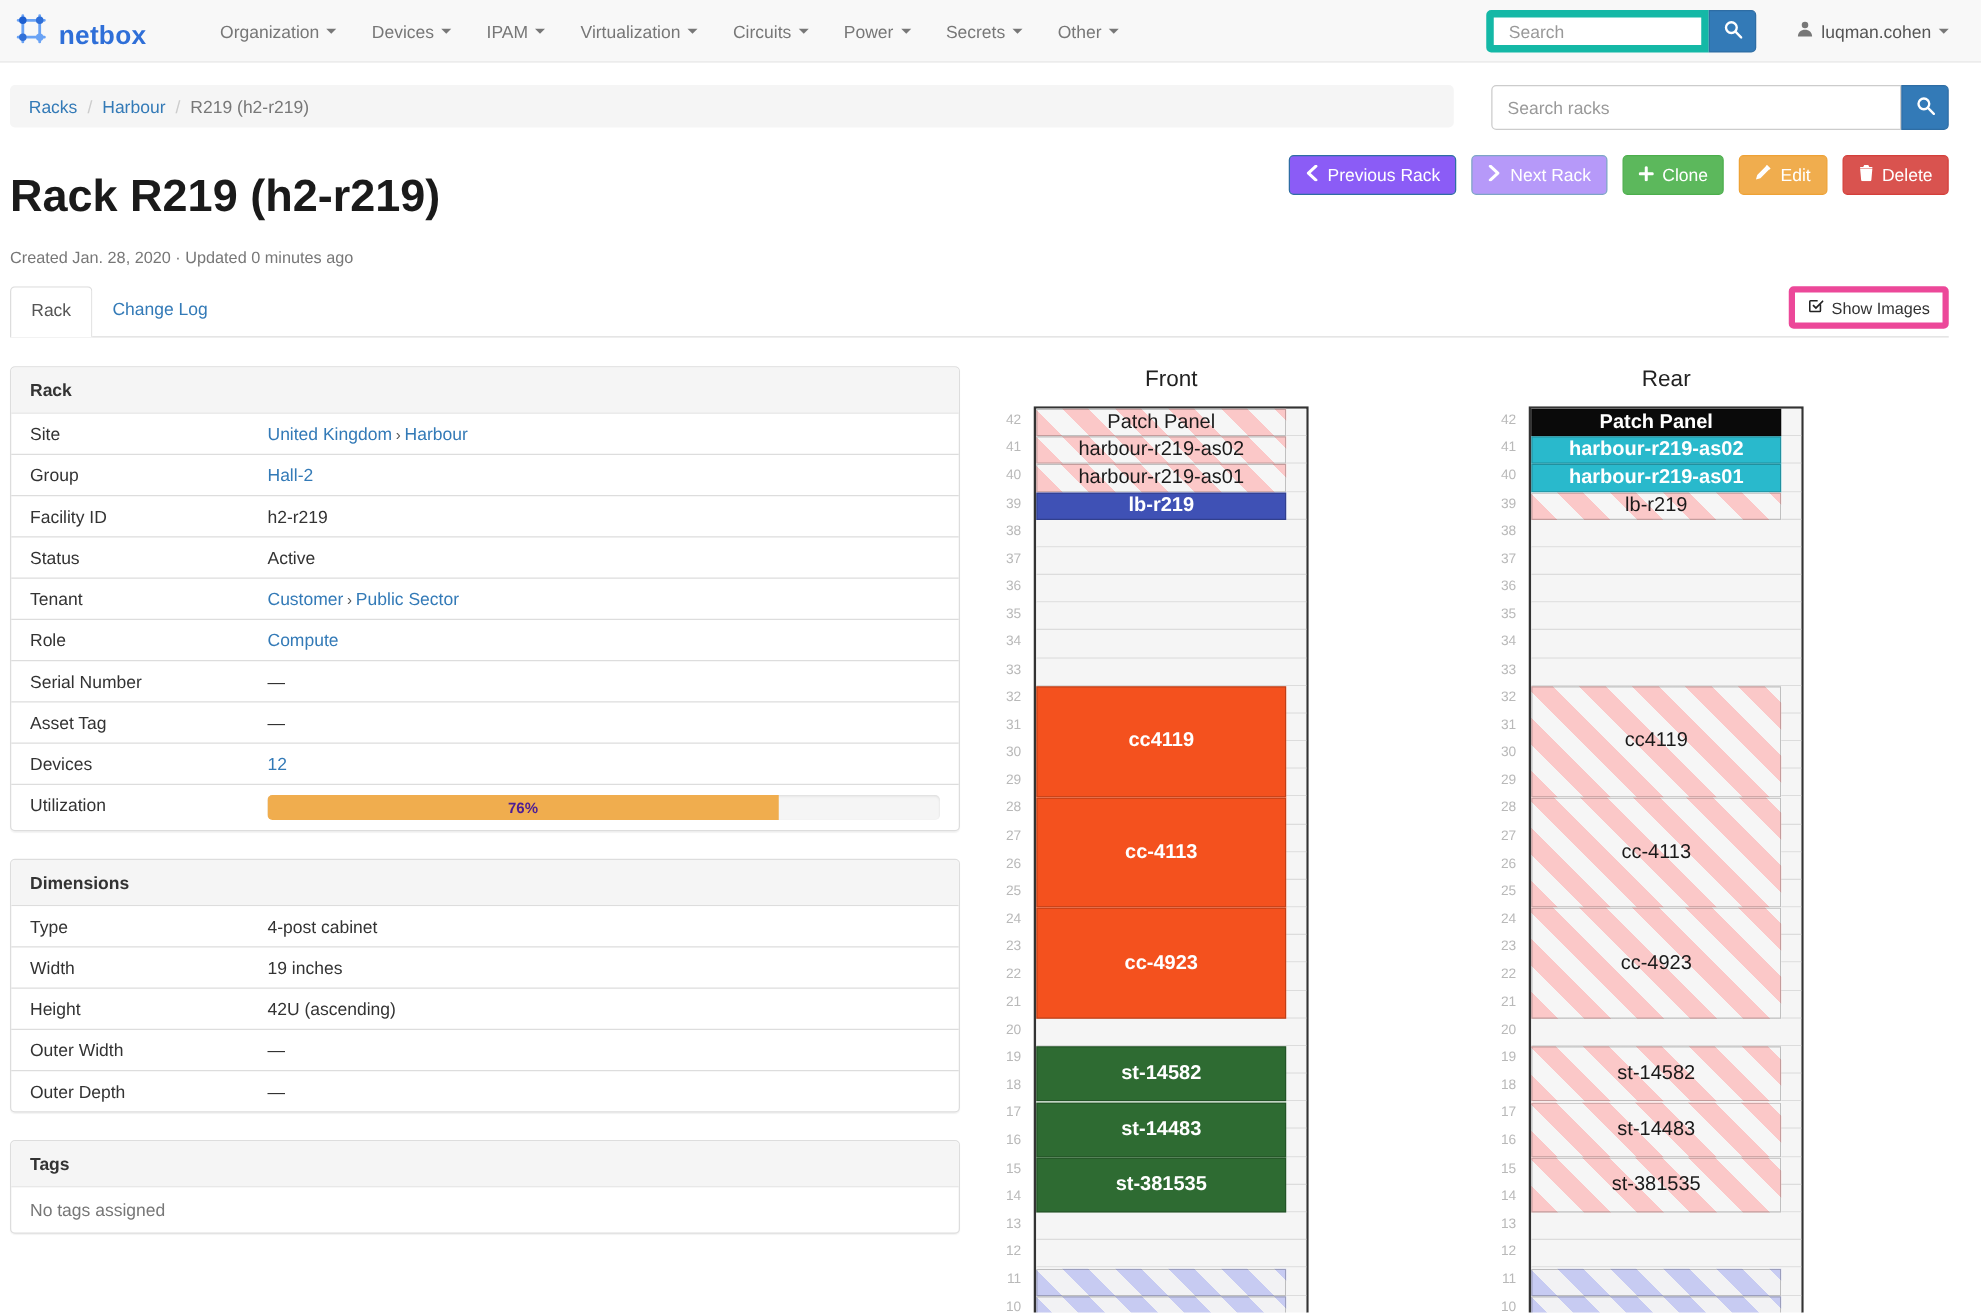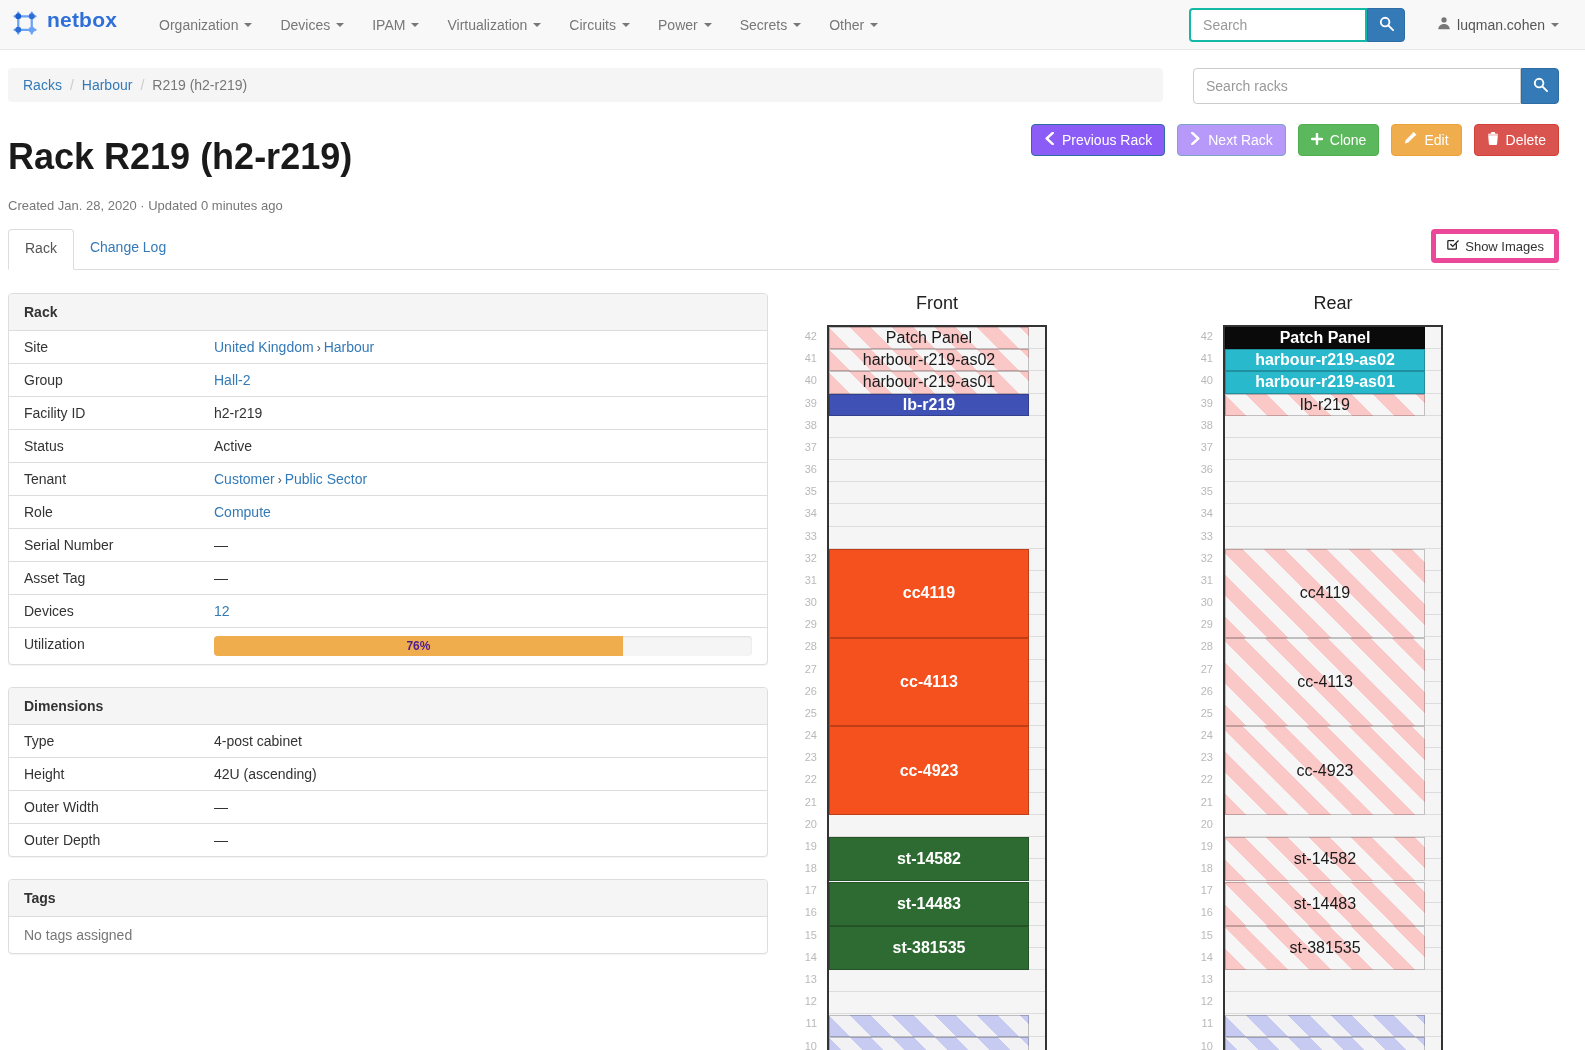--- a/index.html
+++ b/index.html
@@ -3,27 +3,27 @@
 <meta charset="utf-8">
 <style>
   * { box-sizing: border-box; margin: 0; padding: 0; }
   html,body { width:1585px; height:1050px; overflow:hidden; background:#fff;
     font-family:"Liberation Sans","DejaVu Sans",sans-serif; font-size:14px; color:#333; }
   a { text-decoration:none; }
 
   
   .navbar { height:50px; background:#f8f8f8; border-bottom:1px solid #e7e7e7;
     display:flex; align-items:center; padding:0 26px 0 10px; }
-  .brand { display:flex; align-items:flex-start; gap:7px; margin-right:28px; cursor:pointer; }
+  .brand { display:flex; align-items:flex-end; gap:7px; margin-right:45px; cursor:pointer; }
   .brand-text { font-size:21px; font-weight:700; color:#2f6fd8; letter-spacing:.2px; }
   .nav-link { display:flex; align-items:center; gap:6px; color:#777; padding:0 14px; height:50px; cursor:pointer; }
   .caret { width:0; height:0; border-left:4px solid transparent; border-right:4px solid transparent;
     border-top:4px solid #777; display:inline-block; }
   .nav-search { display:flex; margin-left:auto; }
-  .nav-search input { width:178px; height:34px; border:2px solid #14b8a6; border-radius:4px 0 0 4px;
+  .nav-search input { width:178px; height:34px; border:6px solid #14b8a6; border-radius:4px 0 0 4px;
     padding:6px 12px; font-size:14px; color:#555; outline:none; }
   .nav-search input::placeholder { color:#999; }
   .btn-search { width:38px; height:34px; background:#337ab7; border:1px solid #2e6da4;
     border-radius:0 4px 4px 0; display:flex; align-items:center; justify-content:center; cursor:pointer; }
   .user-menu { display:flex; align-items:center; gap:6px; color:#555; margin-left:32px; cursor:pointer; }
 
   
   .container { padding:0 26px 0 8px; }
 
   .crumb-row { display:flex; align-items:flex-start; margin-top:18px; }
@@ -305,20 +305,24 @@
               </div>
             </div>
           </div>
       </div>
       <div class="panel">
         <div class="panel-heading">Dimensions</div>
         <div id="dim-rows">
             <div class="trow">
               <div class="tlabel">Type</div>
               <div class="tvalue"><span>4-post cabinet</span></div>
+            </div>
+            <div class="trow">
+              <div class="tlabel">Width</div>
+              <div class="tvalue"><span>19 inches</span></div>
             </div>
             <div class="trow">
               <div class="tlabel">Height</div>
               <div class="tvalue"><span>42U (ascending)</span></div>
             </div>
             <div class="trow">
               <div class="tlabel">Outer Width</div>
               <div class="tvalue"><span>—</span></div>
             </div>
             <div class="trow">

